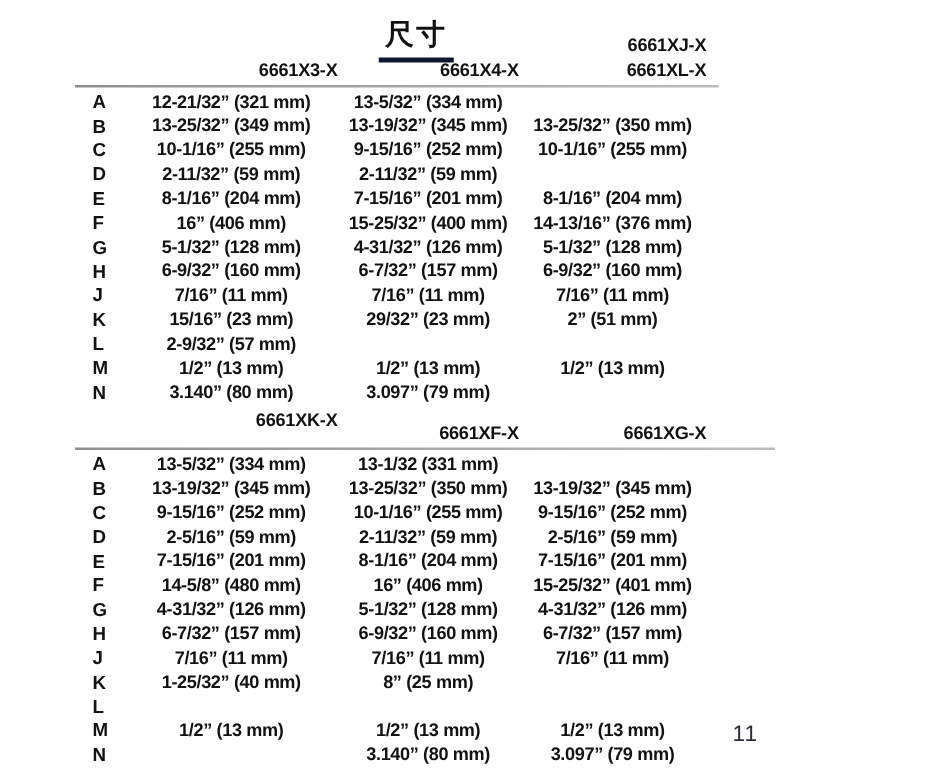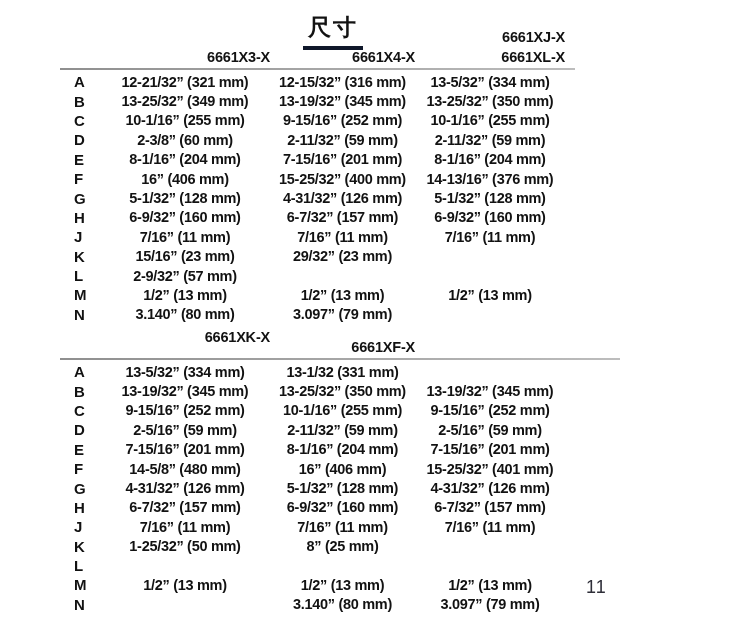--- a/index.html
+++ b/index.html
@@ -57,38 +57,36 @@
     <div class="hcell">
       <div class="hline">6661XJ-X</div>
       <div class="hline">6661XL-X</div>
     </div>
   </div>
   <div class="rule rule-1"></div>
 
   <div class="trow">
     <span class="rlabel">A</span>
     <span class="cell">12-21/32” (321 mm)</span>
-    <span class="cell">12-15/32” (316 mm)</span>
     <span class="cell">13-5/32” (334 mm)</span>
   </div>
   <div class="trow">
     <span class="rlabel">B</span>
     <span class="cell">13-25/32” (349 mm)</span>
     <span class="cell">13-19/32” (345 mm)</span>
     <span class="cell">13-25/32” (350 mm)</span>
   </div>
   <div class="trow">
     <span class="rlabel">C</span>
     <span class="cell">10-1/16” (255 mm)</span>
     <span class="cell">9-15/16” (252 mm)</span>
     <span class="cell">10-1/16” (255 mm)</span>
   </div>
   <div class="trow">
     <span class="rlabel">D</span>
-    <span class="cell">2-3/8” (60 mm)</span>
     <span class="cell">2-11/32” (59 mm)</span>
     <span class="cell">2-11/32” (59 mm)</span>
   </div>
   <div class="trow">
     <span class="rlabel">E</span>
     <span class="cell">8-1/16” (204 mm)</span>
     <span class="cell">7-15/16” (201 mm)</span>
     <span class="cell">8-1/16” (204 mm)</span>
   </div>
   <div class="trow">
@@ -112,20 +110,21 @@
   <div class="trow">
     <span class="rlabel">J</span>
     <span class="cell">7/16” (11 mm)</span>
     <span class="cell">7/16” (11 mm)</span>
     <span class="cell">7/16” (11 mm)</span>
   </div>
   <div class="trow">
     <span class="rlabel">K</span>
     <span class="cell">15/16” (23 mm)</span>
     <span class="cell">29/32” (23 mm)</span>
+    <span class="cell">2” (51 mm)</span>
   </div>
   <div class="trow">
     <span class="rlabel">L</span>
     <span class="cell">2-9/32” (57 mm)</span>
     <span class="cell"></span>
   </div>
   <div class="trow">
     <span class="rlabel">M</span>
     <span class="cell">1/2” (13 mm)</span>
     <span class="cell">1/2” (13 mm)</span>
@@ -144,20 +143,21 @@
     <div class="hcell"></div>
     <div class="hcell">
       <div class="hline">6661XK-X</div>
     </div>
     <div class="hcell">
       <div class="hline"></div>
       <div class="hline">6661XF-X</div>
     </div>
     <div class="hcell">
       <div class="hline"></div>
+      <div class="hline">6661XG-X</div>
     </div>
   </div>
   <div class="rule rule-2"></div>
 
   <div class="trow">
     <span class="rlabel">A</span>
     <span class="cell">13-5/32” (334 mm)</span>
     <span class="cell">13-1/32 (331 mm)</span>
   </div>
   <div class="trow">
@@ -203,21 +203,21 @@
     <span class="cell">6-7/32” (157 mm)</span>
   </div>
   <div class="trow">
     <span class="rlabel">J</span>
     <span class="cell">7/16” (11 mm)</span>
     <span class="cell">7/16” (11 mm)</span>
     <span class="cell">7/16” (11 mm)</span>
   </div>
   <div class="trow">
     <span class="rlabel">K</span>
-    <span class="cell">1-25/32” (50 mm)</span>
+    <span class="cell">1-25/32” (40 mm)</span>
     <span class="cell">8” (25 mm)</span>
   </div>
   <div class="trow">
     <span class="rlabel">L</span>
     <span class="cell"></span>
     <span class="cell"></span>
     <span class="cell"></span>
   </div>
   <div class="trow">
     <span class="rlabel">M</span>

